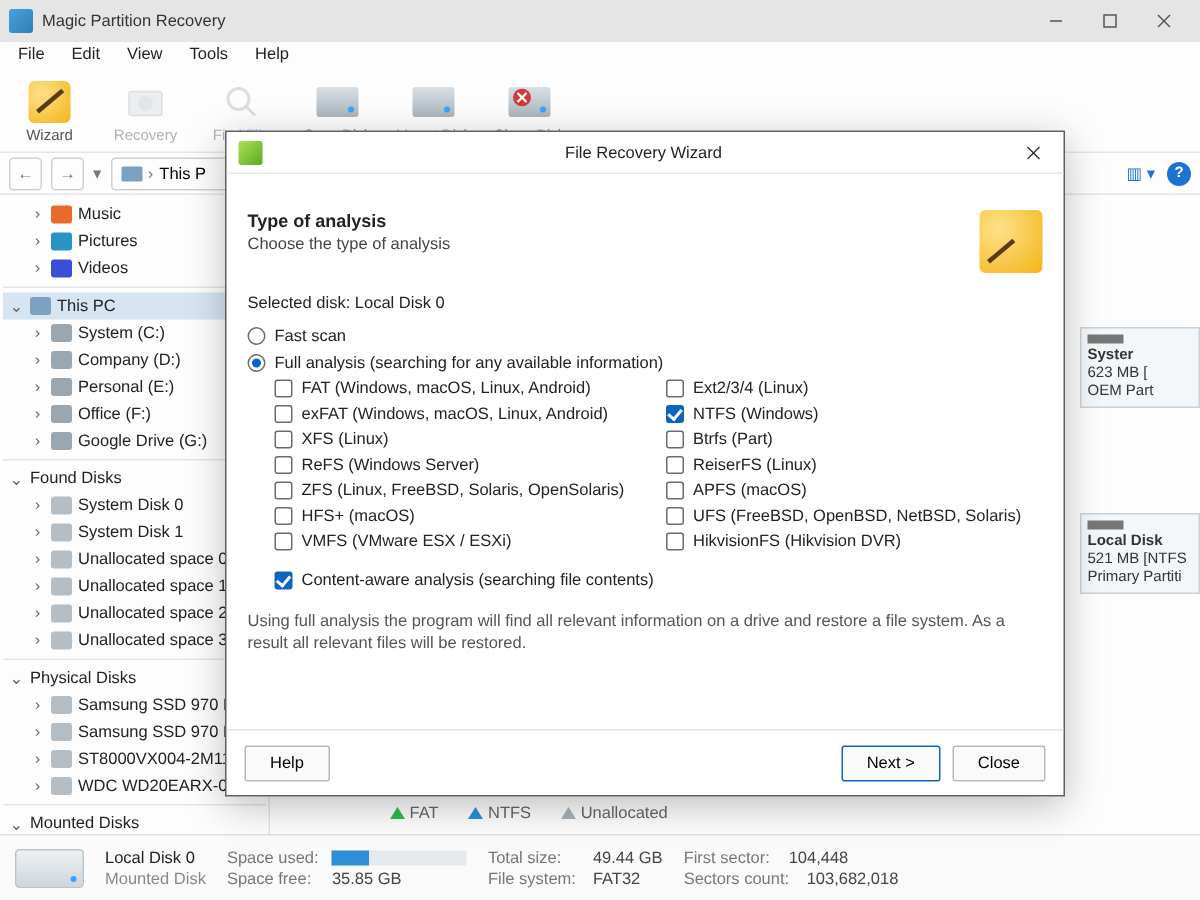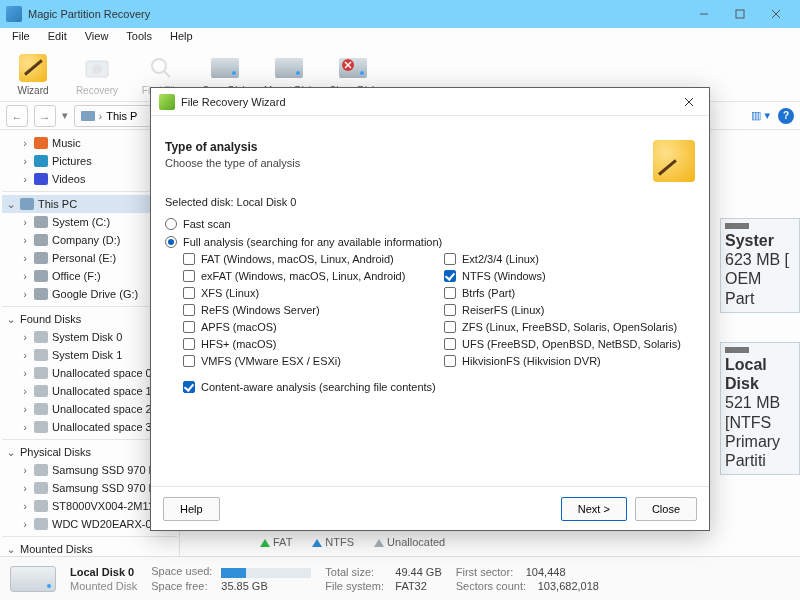--- a/index.html
+++ b/index.html
@@ -1,19 +1,19 @@
 <!DOCTYPE html>
 <html><head>
 <meta charset="utf-8">
 <style>
 * { box-sizing: border-box; margin: 0; padding: 0; font-family: "Segoe UI", Tahoma, sans-serif; font-size: 11px; }
 body { background: #fdfdfd; width: 800px; height: 600px; overflow: hidden; position: relative; }
 
 
-.titlebar { height: 28px; display: flex; align-items: center; padding: 0 6px; background: #7dd3fc; }
+.titlebar { height: 28px; display: flex; align-items: center; padding: 0 6px; background: #e5e5e5; }
 .titlebar .app-icon { width: 16px; height: 16px; background: linear-gradient(135deg,#4aa3df,#2e7cb8); border-radius: 2px; margin-right: 6px; }
 .titlebar .title { flex: 1; color: #333; }
 .winbtn { width: 36px; height: 24px; display: flex; align-items: center; justify-content: center; color: #555; }
 .winbtn svg { width: 10px; height: 10px; }
 
 
 .menubar { height: 20px; display: flex; padding: 0 4px; gap: 2px; }
 .menubar span { padding: 2px 8px; color: #222; }
 
 
@@ -43,42 +43,42 @@
 .ic-music { background:#e86a2a; }
 .ic-pic { background:#2893c4; }
 .ic-vid { background:#3c4ed8; }
 .ic-pc { background:#7da2c1; }
 .ic-drv { background:#9aa7b0; }
 .ic-disk { background:#b5bec5; }
 
 .content { flex:1; position:relative; background:#fdfdfd; overflow:hidden; }
 .disk-card { position:absolute; right:0; width:80px; border:1px solid #c8d2da; background:#f4f7fa; padding:4px; }
 .disk-card .dcap { width:24px; height:6px; background:#777; margin-bottom:2px; }
-.disk-card .dtxt { font-size:16px; color:#333; line-height:1.2; }
+.disk-card .dtxt { font-size:10px; color:#333; line-height:1.2; }
 .legend { position:absolute; left:222px; top:520px; display:flex; gap:20px; font-size:10px; color:#666; }
 .legend .tri { width:0; height:0; border-left:5px solid transparent; border-right:5px solid transparent; display:inline-block; margin-right:3px; vertical-align:middle; }
 .t-green { border-bottom:8px solid #2dbb4e; }
 .t-blue { border-bottom:8px solid #2e8fd8; }
 .t-gray { border-bottom:8px solid #a9b2b9; }
 .smalltxt { position:absolute; left:222px; top:500px; font-size:10px; color:#888; line-height:1.2; }
 
 
 .status { position:absolute; bottom:0; left:0; right:0; height:44px; border-top:1px solid #e0e0e0; display:flex; align-items:center; padding:4px 10px; gap:14px; background:#fafafa; }
 .status .hdd { width:46px; height:26px; background:linear-gradient(#eef1f3,#cdd6dc); border:1px solid #b8c2c9; border-radius:3px; position:relative; }
 .status .hdd::after { content:""; position:absolute; bottom:3px; right:4px; width:4px; height:4px; background:#3aa0ff; border-radius:50%; }
 .status .col { display:flex; flex-direction:column; gap:2px; font-size:10px; color:#444; }
 .status .lbl2 { color:#777; display:inline-block; width:70px; }
 .progbar { width:90px; height:10px; background:#e4e9ed; display:inline-block; vertical-align:middle; }
 .progbar > div { height:100%; background:#2e8fd8; }
 
 
 .dialog { position:absolute; left:150px; top:87px; width:560px; height:444px; background:#fff; border:1px solid #5f5f5f; box-shadow:0 6px 24px rgba(0,0,0,.25); display:flex; flex-direction:column; }
 .dlg-title { height:28px; display:flex; align-items:center; padding:0 8px; border-bottom:1px solid #e8e8e8; }
 .dlg-title .ico { width:16px; height:16px; background:linear-gradient(135deg,#aee05a,#5aa81e); border-radius:2px; margin-right:6px; }
-.dlg-title .t { flex:1; color:#222; }
+.dlg-title .t { flex:1; color:#222;text-align:center; }
 .dlg-close { width:24px; height:20px; display:flex; align-items:center; justify-content:center; }
 .dlg-header { padding:8px 14px 10px; display:flex;margin-top:16px; }
 .dlg-header .txt { flex:1; }
 .dlg-header h3 { font-size:12px; font-weight:bold; color:#222; margin-bottom:3px; }
 .dlg-header .sub { font-size:11px; color:#444; }
 .wand { width:42px; height:42px; background:radial-gradient(circle at 30% 30%,#ffe18a,#f3b417); border-radius:4px; position:relative; }
 .wand::after { content:""; position:absolute; left:6px; bottom:6px; width:22px; height:3px; background:#5a3b18; transform:rotate(-40deg); transform-origin:left; }
 .dlg-body { flex:1; padding:4px 14px 0; color:#222; overflow:hidden; }
 .dlg-body .sel { margin-bottom:10px; }
 .radio-row { display:flex; align-items:center; gap:6px; margin:6px 0 4px; }
@@ -329,21 +329,21 @@
 </div>
 <div class="legend" style="left:260px;top:536px">
   <span><span class="tri t-green"></span><span>FAT</span></span>
   <span><span class="tri t-blue"></span><span>NTFS</span></span>
   <span><span class="tri t-gray"></span><span>Unallocated</span></span>
 </div>
 
 <div class="status">
   <div class="hdd"></div>
   <div class="col">
-    <div style="font-weight:bold;color:#222">Local Disk 0</div>
+    <div style="font-weight:normal;color:#222">Local Disk 0</div>
     <div style="color:#888">Mounted Disk</div>
   </div>
   <div class="col">
     <div><span class="lbl2">Space used:</span><span class="progbar"><div id="prog" style="width: 28%;"></div></span></div>
     <div><span class="lbl2">Space free:</span><span>35.85 GB</span></div>
   </div>
   <div class="col">
     <div><span class="lbl2">Total size:</span><span>49.44 GB</span></div>
     <div><span class="lbl2">File system:</span><span>FAT32</span></div>
   </div>
@@ -409,25 +409,25 @@
         <div class="chk-row">
           <span class="chk"></span>
           <span>ReFS (Windows Server)</span>
         </div>
         <div class="chk-row">
           <span class="chk"></span>
           <span>ReiserFS (Linux)</span>
         </div>
         <div class="chk-row">
           <span class="chk"></span>
+          <span>ZFS (Linux, FreeBSD, Solaris, OpenSolaris)</span>
+        </div>
+        <div class="chk-row">
+          <span class="chk"></span>
           <span>APFS (macOS)</span>
-        </div>
-        <div class="chk-row">
-          <span class="chk"></span>
-          <span>ZFS (Linux, FreeBSD, Solaris, OpenSolaris)</span>
         </div>
         <div class="chk-row">
           <span class="chk"></span>
           <span>HFS+ (macOS)</span>
         </div>
         <div class="chk-row">
           <span class="chk"></span>
           <span>UFS (FreeBSD, OpenBSD, NetBSD, Solaris)</span>
         </div>
         <div class="chk-row">
@@ -436,20 +436,21 @@
         </div>
         <div class="chk-row">
           <span class="chk"></span>
           <span>HikvisionFS (Hikvision DVR)</span>
         </div>
       </div>
     <div class="content-aware">
         <span class="chk on"></span>
         <span>Content-aware analysis (searching file contents)</span>
       </div>
+    <div class="desc">Using full analysis the program will find all relevant information on a drive and restore a file system. As a result all relevant files will be restored.</div>
   </div>
   <div class="dlg-foot">
     <div class="btn">
         <span>Help</span>
       </div>
     <div class="spacer"></div>
     <div class="btn primary">
         <span>Next &gt;</span>
       </div>
     <div class="btn">

